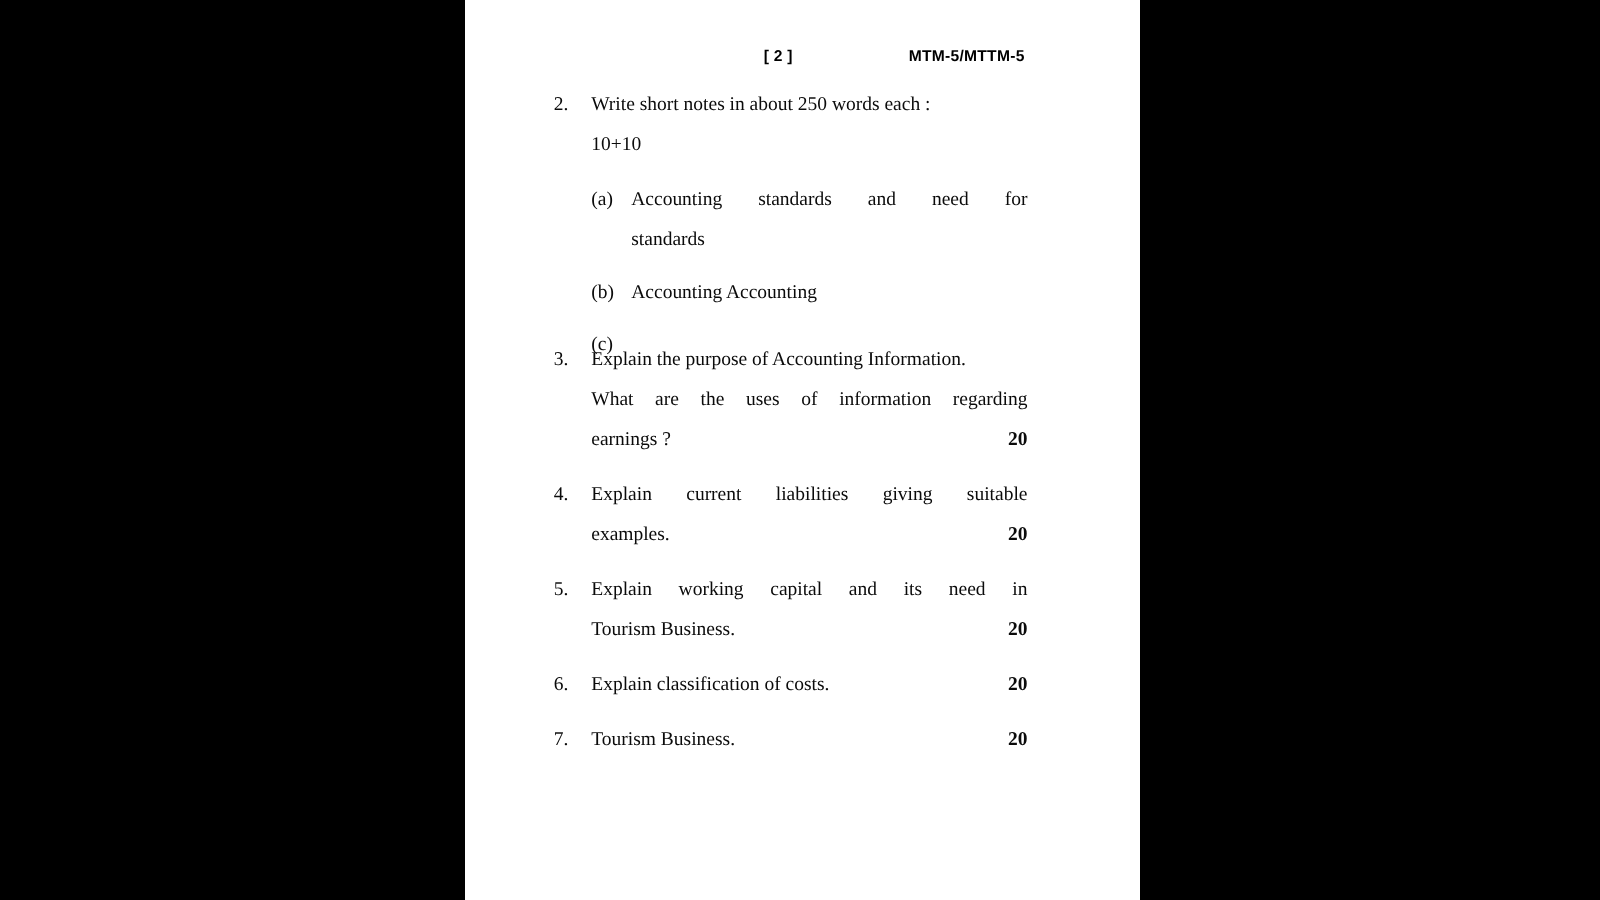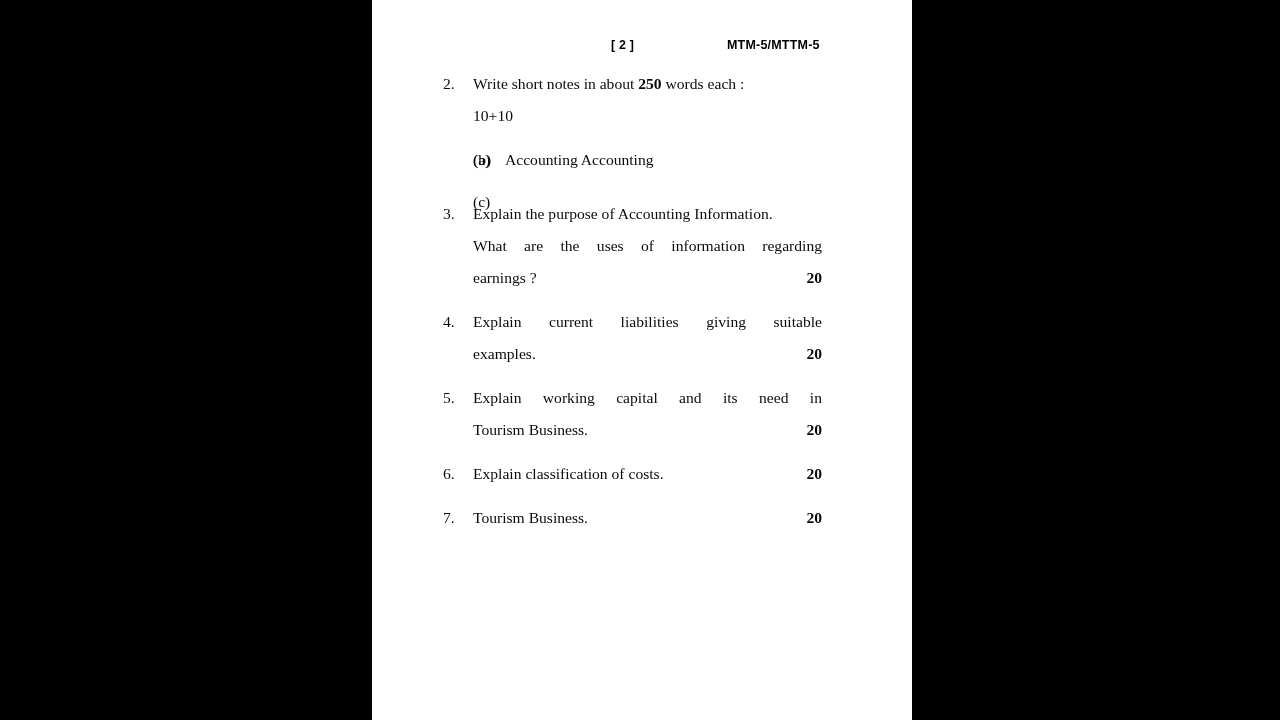--- a/index.html
+++ b/index.html
@@ -133,21 +133,21 @@
     line-height: 32px;
     white-space: nowrap;
   }
   .sub-body {
     margin-left: 133px;
     margin-right: 90px;
     line-height: 32px;
     text-align: justify;
   }
 
-  b, .bold { font-weight: bold; }
+  b, .bold { font-weight: normal; }
 </style>
 </head>
 <body>
 
 <div id="screen">
 
   <div id="page-sheet">
 
     <div class="page-header">
       <span class="page-number">[ 2 ]</span>
@@ -159,20 +159,24 @@
       <div class="question">
         <span class="q-num">2.</span>
         <div class="q-body no-stretch">
           <span>Write short notes in about </span><b>250</b><span> words each :</span>
         </div>
         <div class="marks-line">10+10</div>
       </div>
 
       <div class="subitem">
         <span class="sub-label">(a)</span>
+        <div class="sub-body">
+          <span class="jline"><span>Accounting</span> <span>standards</span> <span>and</span> <span>need</span> <span>for</span></span>
+          <span class="lline">standards</span>
+        </div>
       </div>
 
       <div class="subitem">
         <span class="sub-label">(b)</span>
         <div class="sub-body">
           <span class="lline">Accounting Accounting</span>
         </div>
       </div>
 
       <div class="subitem">

